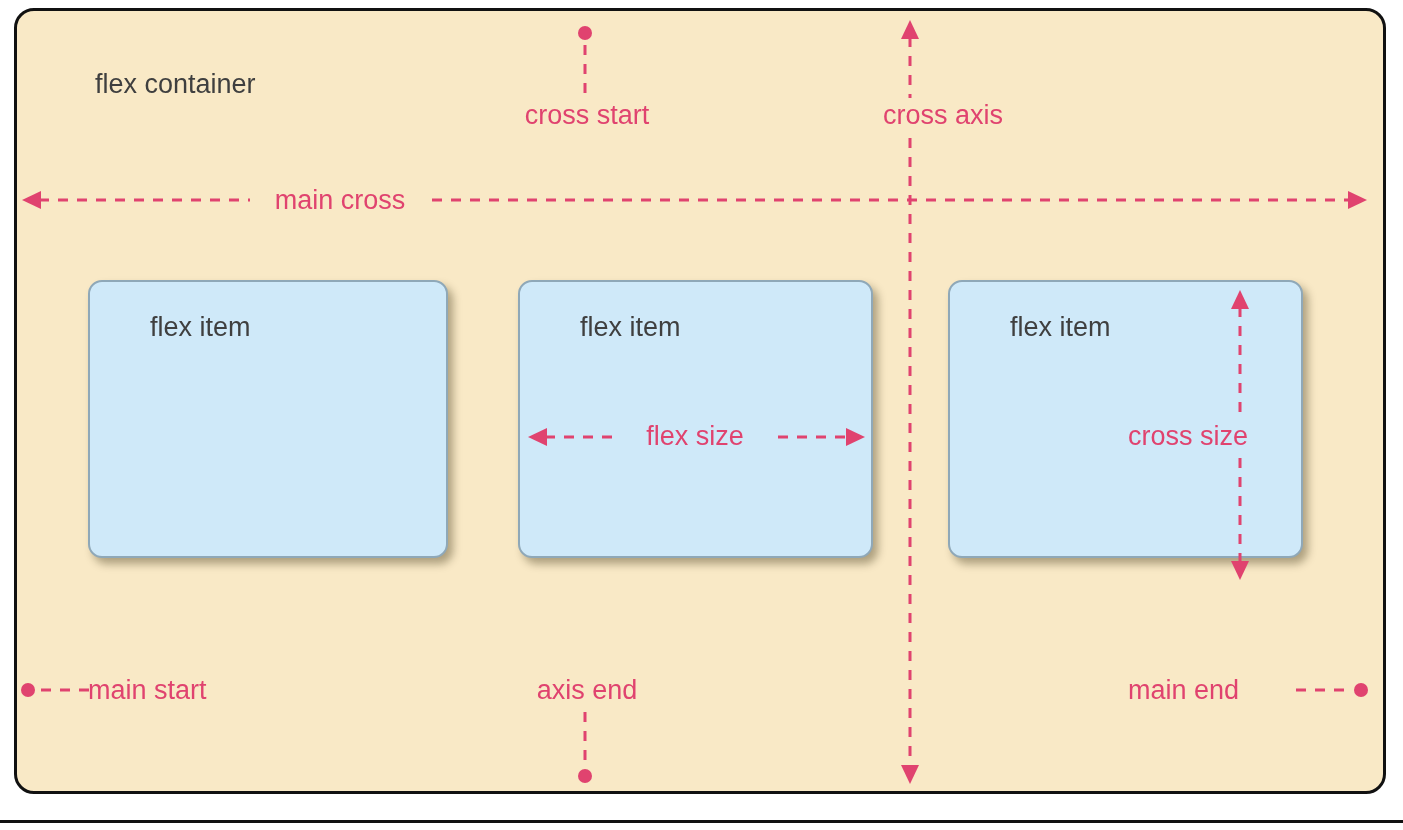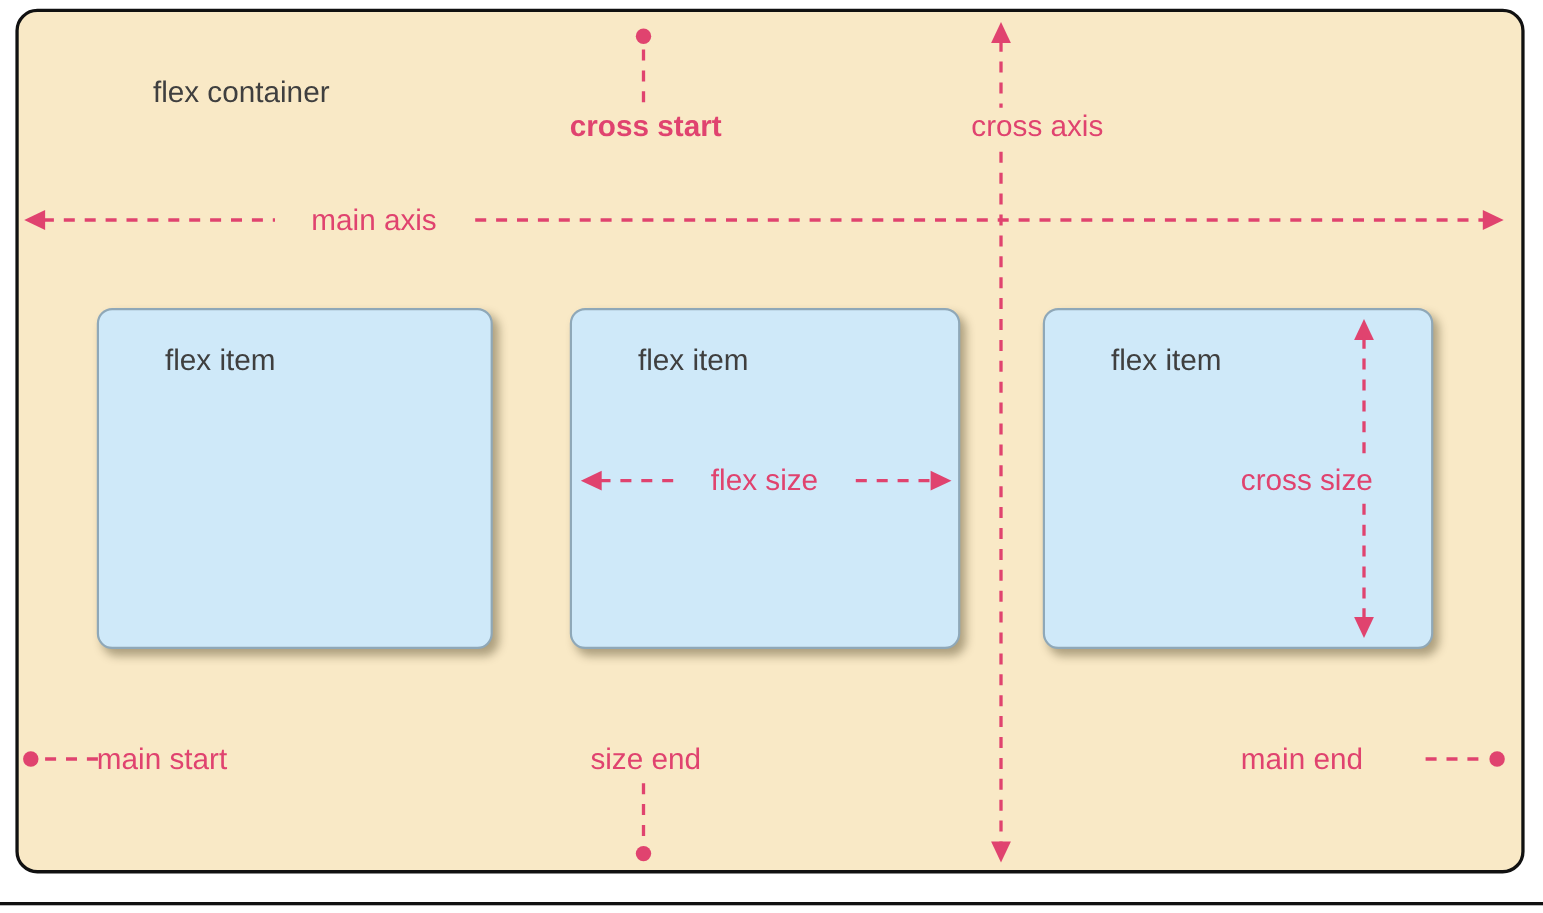--- a/index.html
+++ b/index.html
@@ -22,39 +22,39 @@
     width: 1372px;
     height: 786px;
     background: var(--container-fill, #f9e9c6);
     border: 3px solid var(--container-border, #111111);
     border-radius: 20px;
     box-sizing: border-box;
   }
   .flex-item-box {
     position: absolute;
     width: 355px;
-    height: 310px;
+    height: 278px;
     background: var(--item-fill, #cfe9f9);
     border: 2px solid var(--item-border, #8fa8b8);
     border-radius: 14px;
     box-sizing: border-box;
     box-shadow: 5px 6px 9px rgba(60, 50, 20, 0.40);
     text-decoration: underline;
   }
   .item-1 { left: 88px;  top: 280px; width: 360px; }
   .item-2 { left: 518px; top: 280px; }
   .item-3 { left: 948px; top: 280px; }
 
   .label {
     position: absolute;
     font-size: 27px;
     line-height: 1.1;
     white-space: nowrap;
   }
-  .dark-label  { color: var(--label-text, #3f3f3f); margin-left: 44px; }
+  .dark-label  { color: var(--label-text, #3f3f3f); }
   .pink-label  { color: var(--accent, #e0436f); }
   .centered    { transform: translateX(-50%); }
 
   .item-label {
     position: absolute;
     left: 60px;
     top: 30px;
     font-size: 27px;
     color: var(--label-text, #3f3f3f);
     white-space: nowrap;
@@ -150,30 +150,30 @@
     </g>
 
     <g>
       <line class="pink-stroke dashed" x1="1296" y1="690" x2="1347" y2="690"></line>
       <circle class="pink-fill" cx="1361" cy="690" r="7"></circle>
     </g>
   </svg>
 
   <div class="label dark-label" style="left:95px; top:70px;">flex container</div>
 
-  <div class="label pink-label centered" style="left:587px; top:101px;font-weight:bold;">cross start</div>
+  <div class="label pink-label centered" style="left:587px; top:101px;">cross start</div>
 
   <div class="label pink-label centered" style="left:943px; top:101px;">cross axis</div>
 
-  <div class="label pink-label centered" style="left:340px; top:186px;">main axis</div>
+  <div class="label pink-label centered" style="left:340px; top:186px;">main cross</div>
 
   <div class="label pink-label centered" style="left:695px; top:422px;">flex size</div>
 
   <div class="label pink-label centered" style="left:1188px; top:422px;text-align:right;">cross size</div>
 
   <div class="label pink-label" style="left:88px; top:676px;">main start</div>
 
-  <div class="label pink-label centered" style="left:587px; top:676px;">size end</div>
+  <div class="label pink-label centered" style="left:587px; top:676px;">axis end</div>
 
   <div class="label pink-label" style="left:1128px; top:676px;text-align:right;">main end</div>
 
   <div class="bottom-rule"></div>
 </div>
 
 </body></html>

